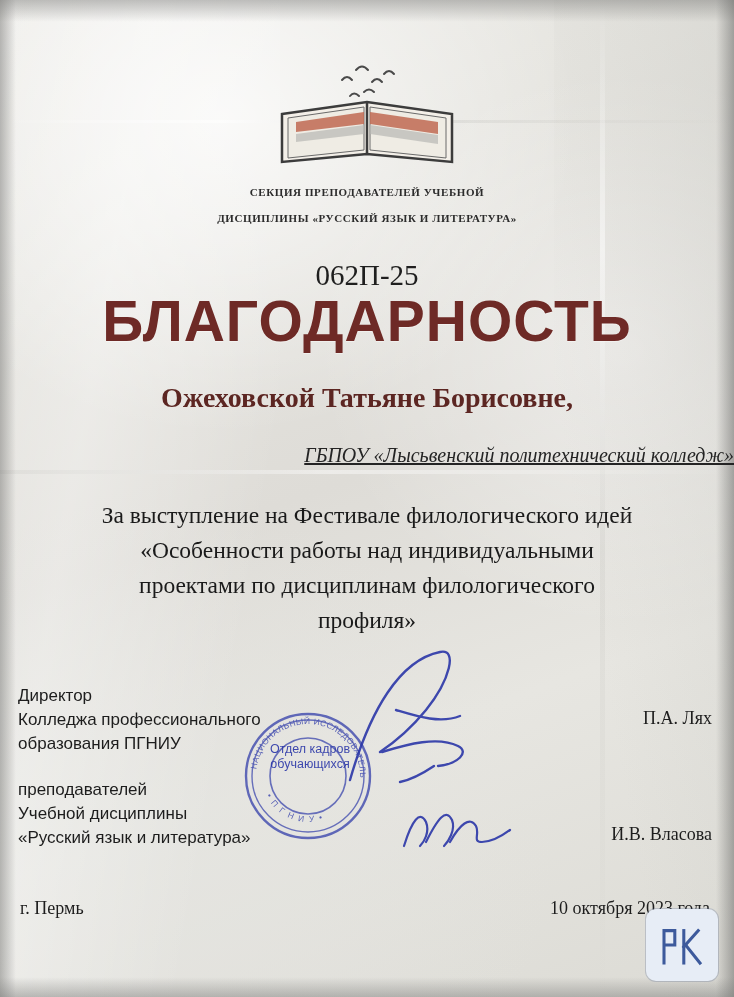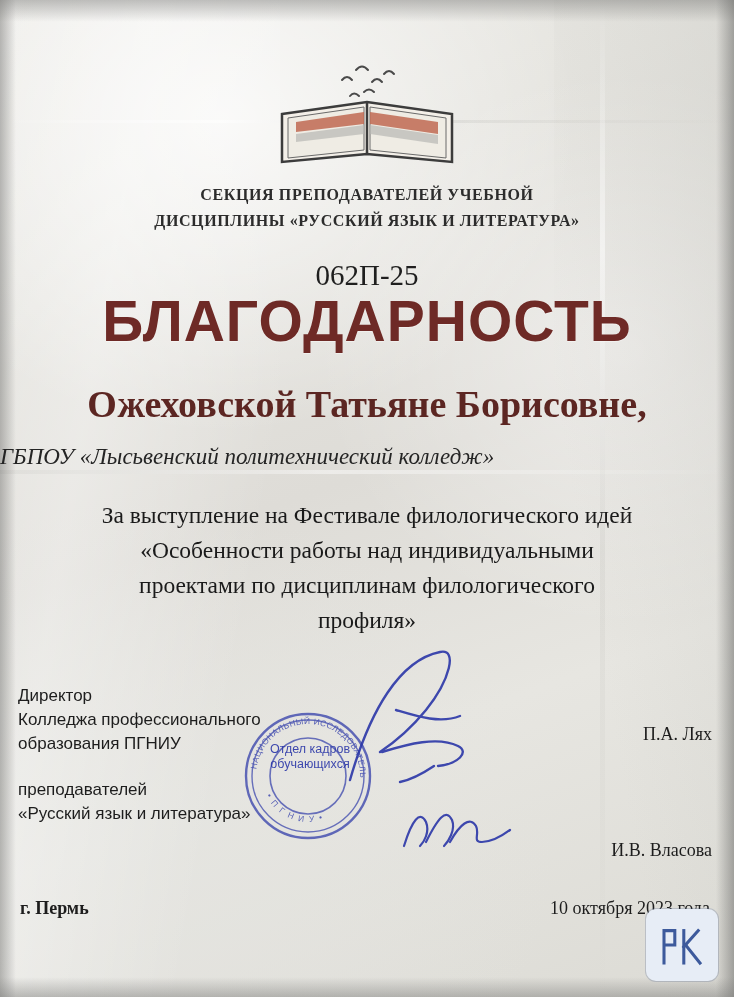--- a/index.html
+++ b/index.html
@@ -71,21 +71,21 @@
     width: 190px;
     height: 110px;
   }
 
   
   .sect-line {
     position: absolute;
     width: 100%;
     text-align: center;
     font-family: "Liberation Serif", serif;
-    font-size: 16px;
+    font-size: 11px;
     letter-spacing: 0.6px;
     color: #2c2c2c;
     font-weight: 600;
   }
   .sect-line.l1 { top: 186px; }
   .sect-line.l2 { top: 212px; }
 
   .code {
     position: absolute;
     width: 100%;
@@ -107,35 +107,36 @@
     color: #6e2a26;
     font-family: "Liberation Sans", sans-serif;
     text-shadow: 0 1px 0 rgba(255,255,255,0.4);
   }
 
   .recipient {
     position: absolute;
     width: 100%;
     text-align: center;
     top: 382px;
-    font-size: 38px;
+    font-size: 28px;
     font-weight: bold;
     color: #5c2622;
     font-family: "Liberation Serif", serif;
   }
 
   .org {
     position: absolute;
     width: 100%;
-    text-align: left;
+    text-align: right;
     top: 444px;
-    font-size: 23px;
+    font-size: 20px;
     font-style: italic;
     color: #242424;
     font-family: "Liberation Serif", serif;
+    text-decoration: underline;
   }
 
   .body-text {
     position: absolute;
     left: 26px;
     right: 26px;
     top: 498px;
     text-align: center;
     font-size: 23.5px;
     line-height: 35px;
@@ -151,35 +152,33 @@
     line-height: 24px;
     color: #1d1d1d;
     font-family: "Liberation Sans", sans-serif;
   }
   .sig-right {
     right: 22px;
     font-size: 18px;
     color: #1d1d1d;
     font-family: "Liberation Serif", serif;
     text-align: right;
-    margin-top: 16px;
   }
   .b1 { top: 684px; }
   .b1r { top: 708px; }
   .b2 { top: 778px; }
   .b2r { top: 824px; }
 
   .city {
     position: absolute;
     left: 20px;
     top: 898px;
     font-size: 18px;
     color: #1d1d1d;
     font-family: "Liberation Serif", serif;
-    font-weight: bold;
   }
   .date {
     position: absolute;
     right: 24px;
     top: 898px;
     font-size: 18px;
     color: #1d1d1d;
     font-family: "Liberation Serif", serif;
   }
 
@@ -299,20 +298,21 @@
 
     <div class="sig-block sig-left b1">
       <div>Директор</div>
       <div>Колледжа профессионального</div>
       <div>образования ПГНИУ</div>
     </div>
     <div class="sig-block sig-right b1r">П.А. Лях</div>
 
     <div class="sig-block sig-left b2">
       <div>преподавателей</div>
+      <div>Учебной дисциплины</div>
       <div>«Русский язык и литература»</div>
     </div>
     <div class="sig-block sig-right b2r">И.В. Власова</div>
 
     <div class="signature-scrawl">
       <svg viewBox="0 0 180 170" width="180" height="170">
         <g fill="none" stroke="#2b37a8" stroke-width="2.4" stroke-linecap="round">
           <path d="M20 140 C40 70, 70 20, 110 12 C128 8, 120 40, 96 70 C78 92, 62 104, 50 112"></path>
           <path d="M52 112 C78 104, 108 96, 128 106 C140 112, 128 124, 108 126"></path>
           <path d="M66 70 C86 76, 110 84, 130 76"></path>

